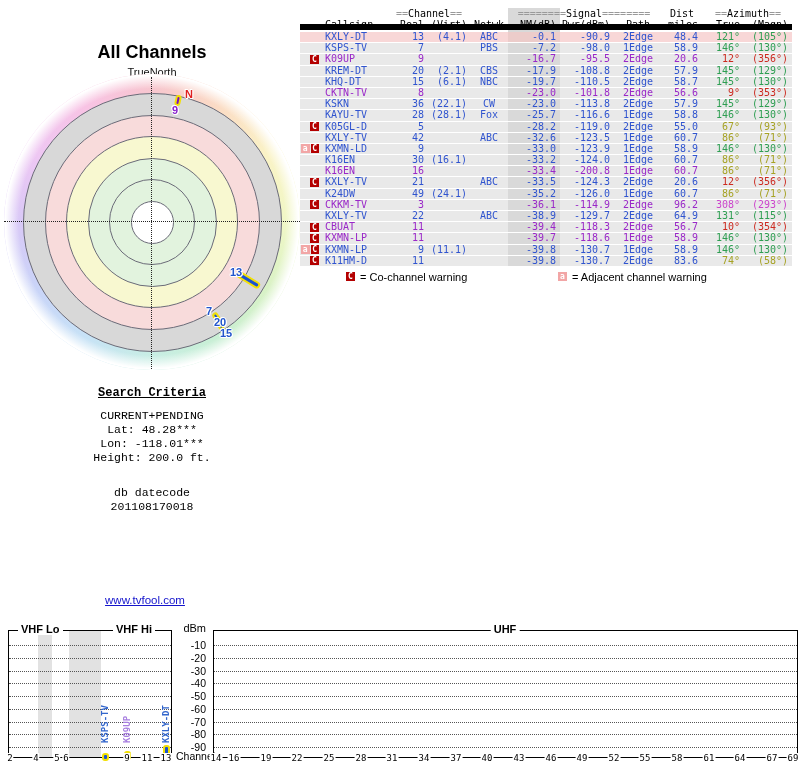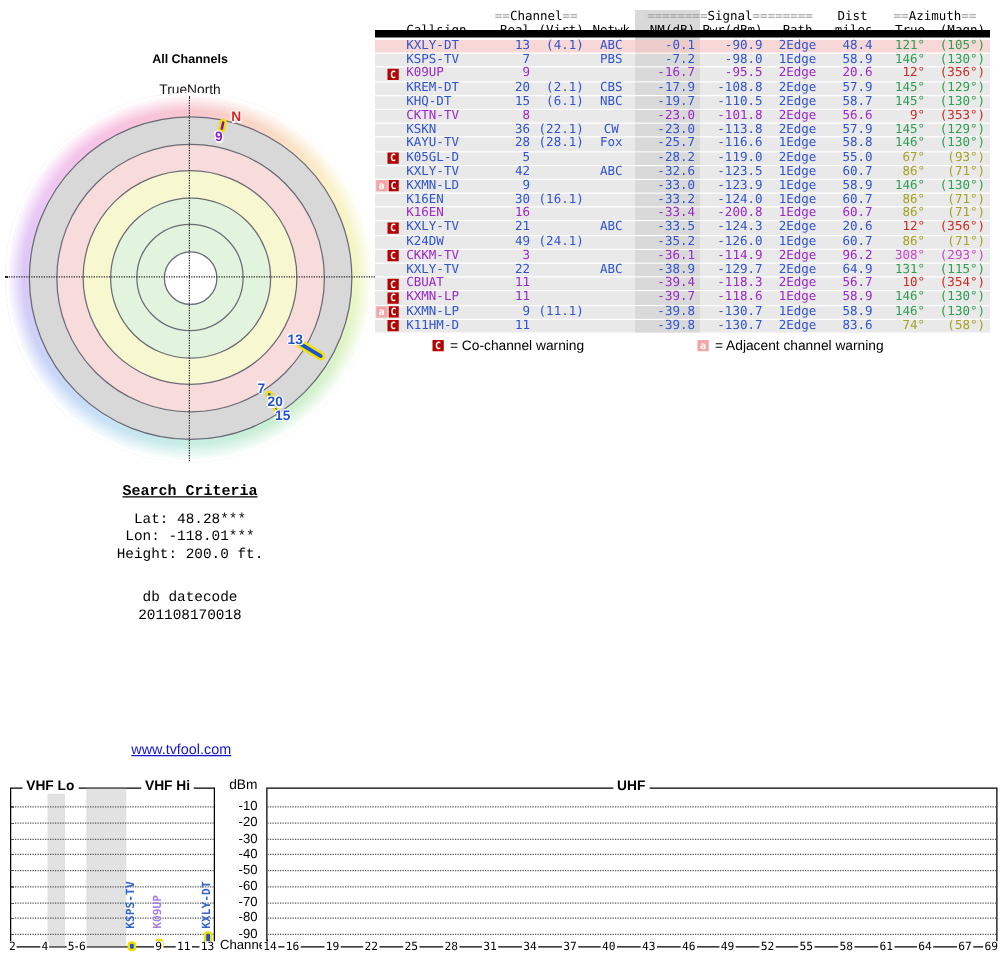--- a/index.html
+++ b/index.html
@@ -5,21 +5,21 @@
   * { box-sizing: border-box; }
   html,body { margin:0; padding:0; }
   body {
     width:800px; height:768px; background:#fff; position:relative;
     font-family:"Liberation Sans", sans-serif; overflow:hidden;
   }
   .abs { position:absolute; }
 
   
   #radar-title { left:4px; top:42px; width:296px; text-align:center;
-    font-size:10px; font-weight:bold; color:#000; }
+    font-size:18px; font-weight:bold; color:#000; }
   #north-label { left:4px; top:66px; width:296px; text-align:center;
     font-size:11px; color:#111; }
   #radar { left:4px; top:74px; width:296px; height:296px; }
   #radar .ring { position:absolute; border-radius:50%; }
   #radar .outlined { border:1px solid #6b6b78; }
   #radar .marker { position:absolute; border:2px solid #f2e005; }
   #radar .plot-label { position:absolute; font-size:11px; font-weight:bold;
     text-shadow:1px 0 0 #fff,-1px 0 0 #fff,0 1px 0 #fff,0 -1px 0 #fff, 1px 1px 0 #fff,-1px -1px 0 #fff; }
   .crosshair-h { left:0; top:147px; width:296px; border-top:1px dotted #222; height:0; }
   .crosshair-v { left:147px; top:3px; height:292px; border-left:1px dotted #222; width:0; }
@@ -434,20 +434,21 @@
     </div>
   </div>
 
 <span class="abs badge badge-c" style="left:345px;top:272px;">C</span>
 <span class="abs legend-text" style="left:360px;top:271px;">= Co-channel warning</span>
 <span class="abs badge badge-a" style="left:557px;top:272px;">a</span>
 <span class="abs legend-text" style="left:572px;top:271px;">= Adjacent channel warning</span>
 
 <div id="criteria" class="abs">
   <div class="ctitle">Search Criteria</div>
+  <div class="cline">CURRENT+PENDING</div>
   <div class="cline">Lat: 48.28***</div>
   <div class="cline">Lon: -118.01***</div>
   <div class="cline">Height: 200.0 ft.</div>
   <div class="dbblock">
     <div class="cline">db datecode</div>
     <div class="cline">201108170018</div>
   </div>
 </div>
 
 <div id="site-link" class="abs">

